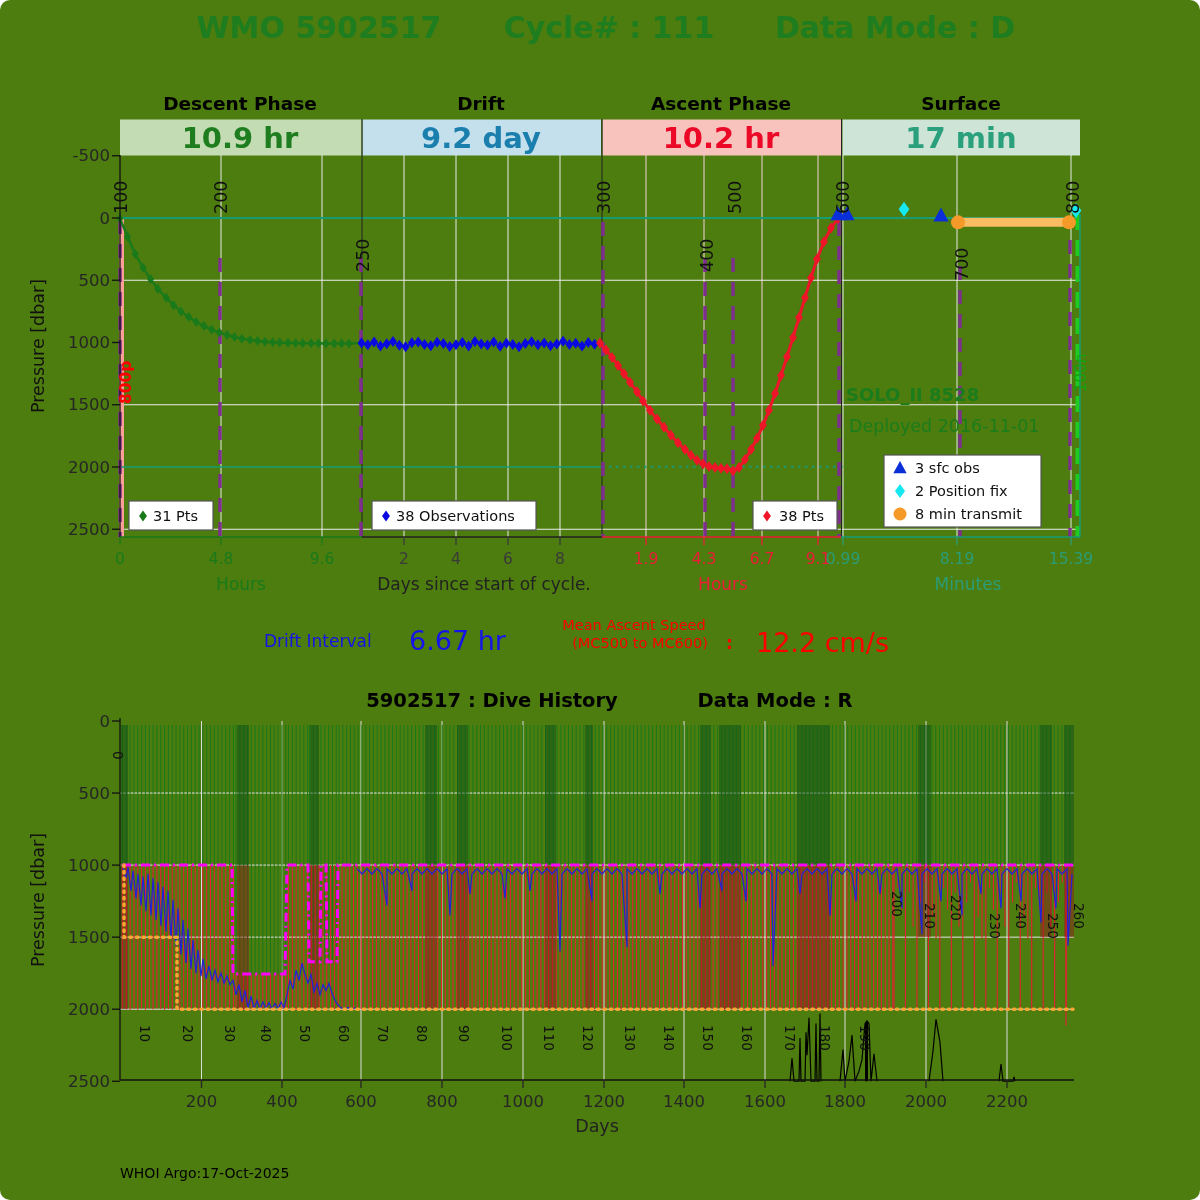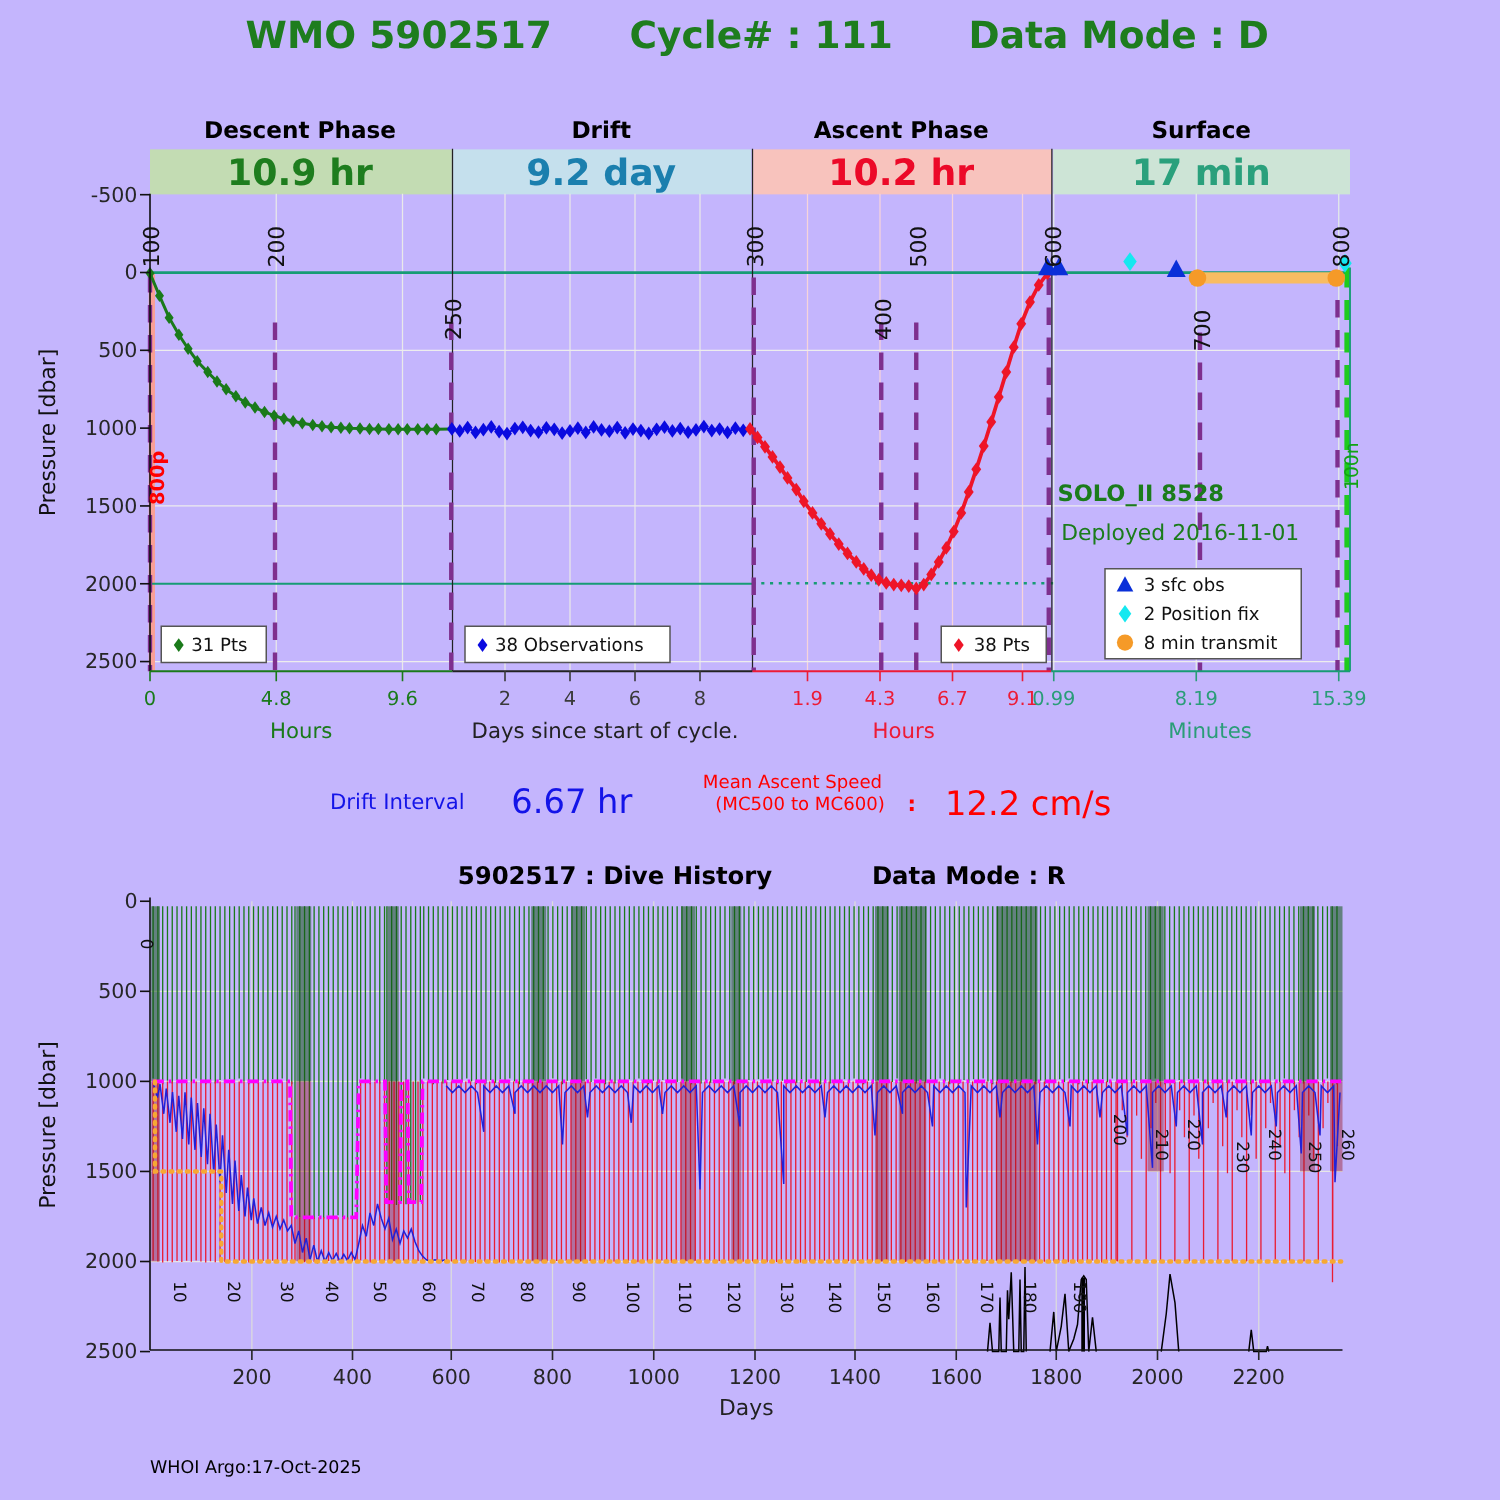--- a/index.html
+++ b/index.html
@@ -1,17 +1,17 @@
 <!DOCTYPE html>
 <html><head>
 <meta charset="utf-8">
 <style>
   html,body{margin:0;padding:0;background:#fff;}
-  #fig{position:relative;width:1200px;height:1200px;background:#c4b5fd;
-       font-family:"DejaVu Sans","Liberation Sans",sans-serif;}
+  #fig{position:relative;width:1200px;height:1200px;background:#4d7c0f;
+       font-family:"DejaVu Sans","Liberation Sans",sans-serif;border-radius:10px;}
   svg text{font-family:"DejaVu Sans","Liberation Sans",sans-serif;}
 </style>
 </head>
 <body>
 
 <div id="fig">
 <svg width="1200" height="1200" viewBox="0 0 1200 1200">
 
   <text x="319" y="38" text-anchor="middle" font-size="30" font-weight="bold" fill="#1e7d1e">WMO 5902517</text>
   <text x="609" y="38" text-anchor="middle" font-size="30" font-weight="bold" fill="#1e7d1e">Cycle# : 111</text>

